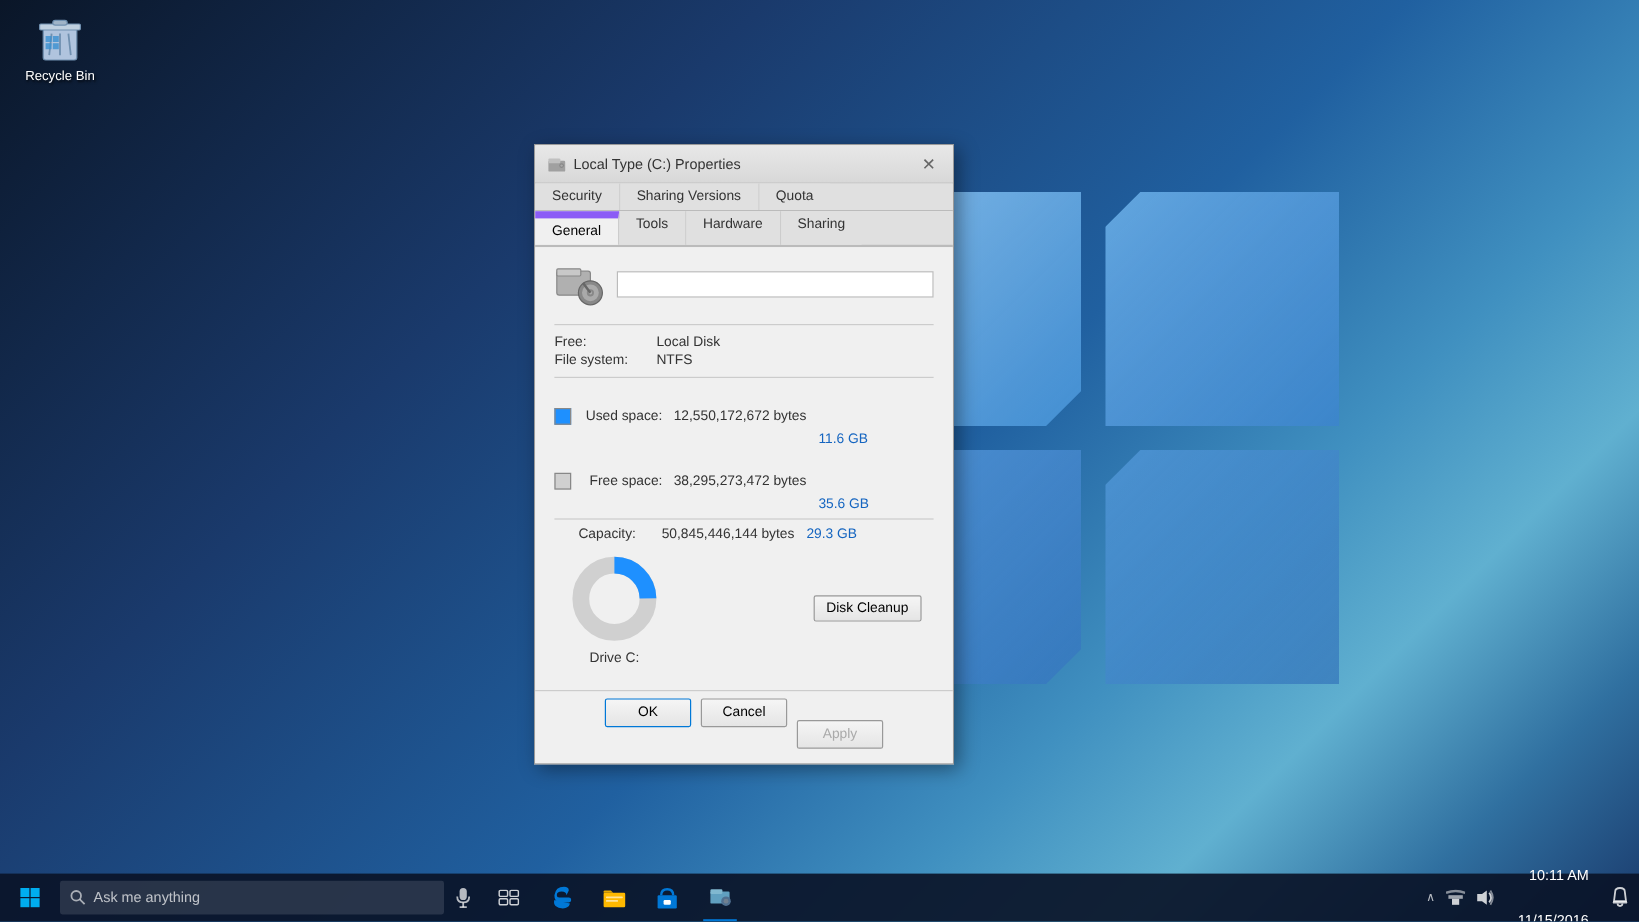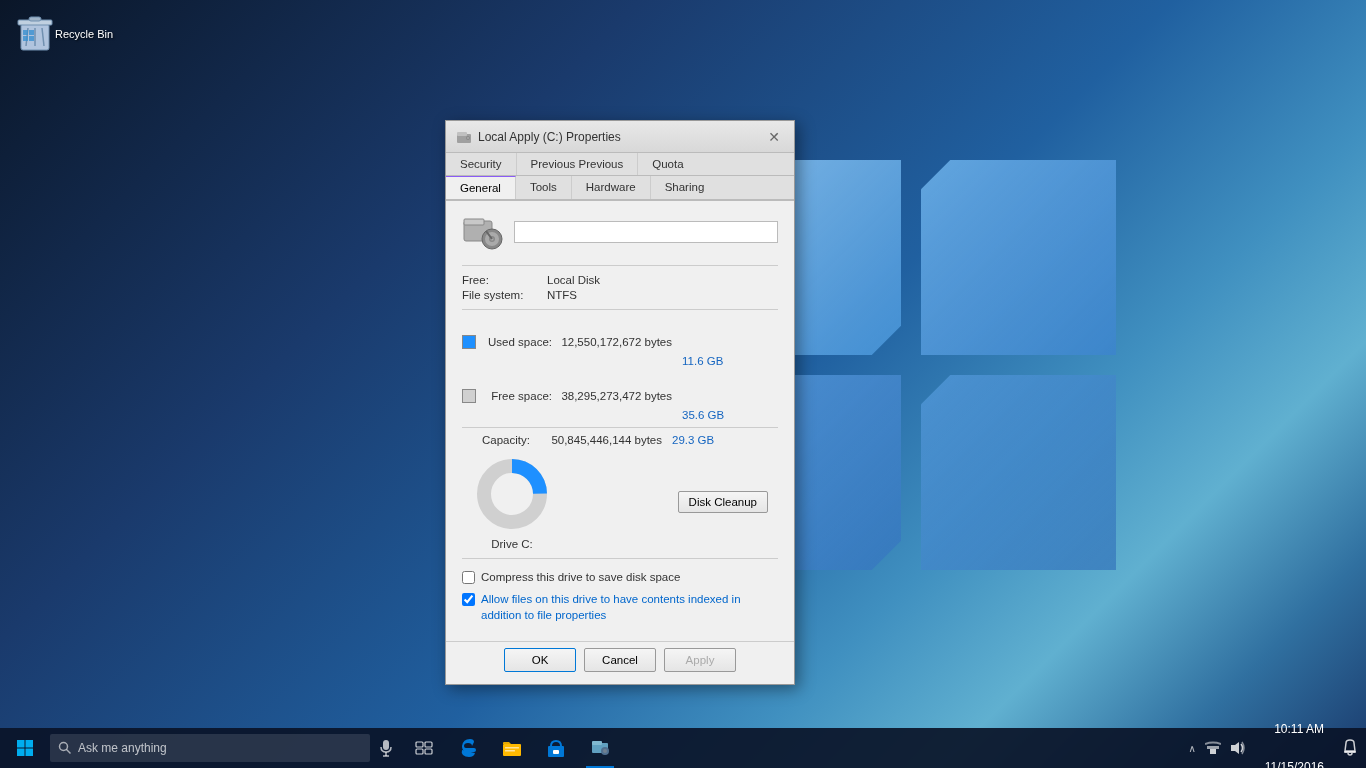--- a/index.html
+++ b/index.html
@@ -80,21 +80,21 @@
       background: linear-gradient(135deg, rgba(90,160,225,0.8), rgba(40,100,180,0.65));
       clip-path: polygon(15% 0, 100% 0, 100% 100%, 0 100%, 0 15%);
     }
 
     
     .recycle-bin {
       position: absolute;
       top: 10px;
       left: 15px;
       display: flex;
-      flex-direction: row;
+      flex-direction: column;
       align-items: center;
       cursor: pointer;
       width: 70px;
     }
 
     .recycle-bin-icon {
       width: 40px;
       height: 44px;
       position: relative;
     }
@@ -176,21 +176,21 @@
       cursor: pointer;
       background: #e0e0e0;
       border-right: 1px solid #ccc;
       white-space: nowrap;
     }
 
     .tab:last-child { border-right: none; }
 
     .tab.active {
       background: #f0f0f0;
-      border-top: 1px solid #8b5cf6;
+      border-top: 6px solid #8b5cf6;
       color: #000;
       position: relative;
       z-index: 1;
     }
 
     
     .dialog-content {
       padding: 12px 16px;
       background: #f0f0f0;
     }
@@ -400,20 +400,21 @@
       border-radius: 2px;
     }
 
     .dlg-btn.primary {
       border: 1px solid #0078d7;
     }
 
     .dlg-btn.disabled {
       color: #aaa;
       cursor: default;
+      margin-top: 18px;
     }
 
     
     .taskbar {
       position: absolute;
       bottom: 0;
       left: 0;
       width: 100%;
       height: 40px;
       background: rgba(10, 20, 40, 0.92);
@@ -569,28 +570,28 @@
   <div class="dialog">
 
     <div class="dialog-titlebar">
       <div class="dialog-title-left">
         <svg width="16" height="16" viewBox="0 0 16 16">
           <rect x="1" y="5" width="14" height="9" rx="1" fill="#a0a0a0"></rect>
           <rect x="1" y="3" width="10" height="4" rx="1" fill="#c0c0c0"></rect>
           <circle cx="12" cy="9" r="2" fill="#888"></circle>
           <circle cx="12" cy="9" r="1" fill="#aaa"></circle>
         </svg>
-        <span class="dialog-title-text">Local Apply (C:) Properties</span>
+        <span class="dialog-title-text">Local Type (C:) Properties</span>
       </div>
       <button class="dialog-close-btn">✕</button>
     </div>
 
     <div class="tabs-row1">
       <div class="tab">Security</div>
-      <div class="tab">Previous Previous</div>
+      <div class="tab">Sharing Versions</div>
       <div class="tab">Quota</div>
     </div>
 
     <div class="tabs-row2">
       <div class="tab active">General</div>
       <div class="tab">Tools</div>
       <div class="tab">Hardware</div>
       <div class="tab">Sharing</div>
     </div>
 
@@ -656,30 +657,20 @@
 
             <circle cx="40" cy="40" r="28" fill="none" stroke="#d0d0d0" stroke-width="14" stroke-dasharray="175.93 0" stroke-dashoffset="0"></circle>
 
             <circle cx="40" cy="40" r="28" fill="none" stroke="#1e90ff" stroke-width="14" stroke-dasharray="43.5 132.43" stroke-dashoffset="0"></circle>
           </svg>
           <span class="donut-label">Drive C:</span>
         </div>
         <button class="cleanup-btn">Disk Cleanup</button>
       </div>
 
-      <div class="checkbox-section">
-        <div class="checkbox-row">
-          <input type="checkbox" class="checkbox-input" style="">
-          <span class="checkbox-text">Compress this drive to save disk space</span>
-        </div>
-        <div class="checkbox-row">
-          <input type="checkbox" class="checkbox-input" checked="" style="">
-          <span class="checkbox-text blue-link">Allow files on this drive to have contents indexed in addition to file properties</span>
-        </div>
-      </div>
     </div>
 
     <div class="dialog-buttons">
       <button class="dlg-btn primary">OK</button>
       <button class="dlg-btn">Cancel</button>
       <button class="dlg-btn disabled">Apply</button>
     </div>
   </div>
 
   <div class="taskbar">

